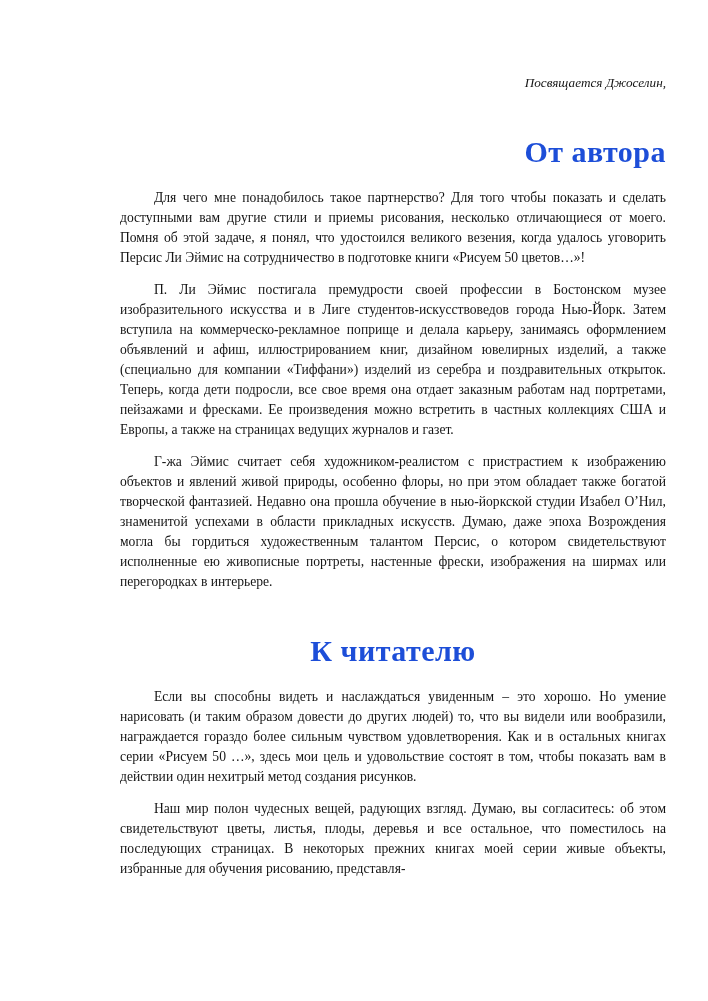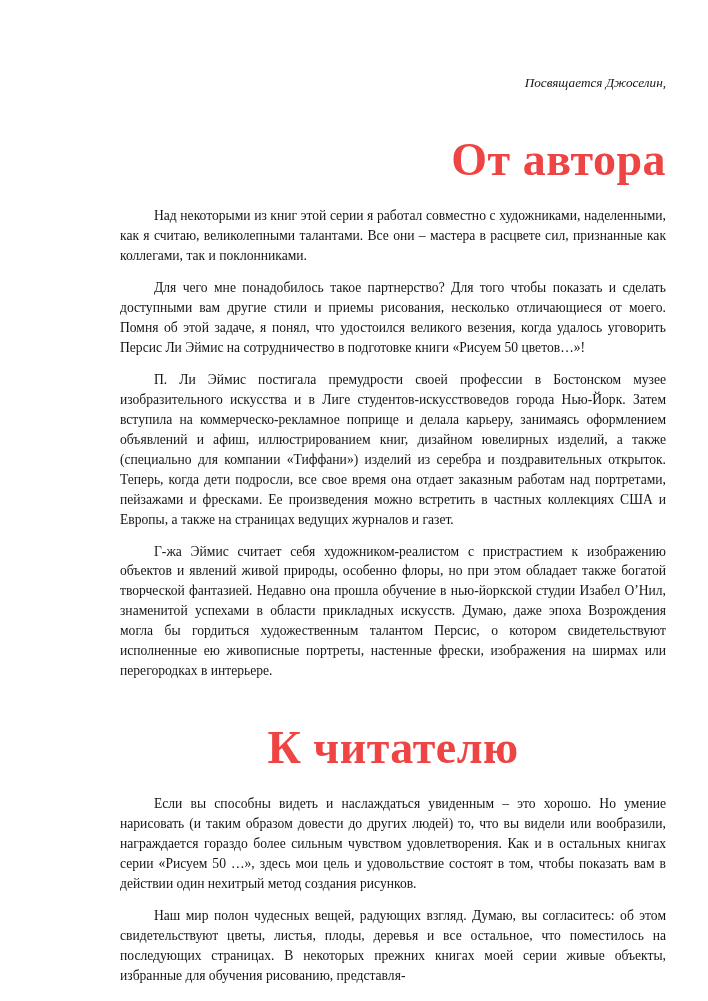--- a/index.html
+++ b/index.html
@@ -29,25 +29,25 @@
     line-height: 1.62;
     color: #161616;
     margin: 8px 0 0 0;
     padding-left: 180px;
   }
   .dedication div {
     white-space: nowrap;
   }
   .chapter-title {
     text-align: right;
-    font-size: 46px;
+    font-size: 30px;
     line-height: 1.1;
     font-weight: 700;
     letter-spacing: 0.5px;
-    color: #ef4444;
+    color: #1d4ed8;
     margin: 42px 0 20px 0;
   }
   .chapter-title.second {
     margin-top: 42px;
     text-align: center;
   }
   .body-text p {
     margin: 0;
     font-size: 13.6px;
     line-height: 1.47;
@@ -65,21 +65,20 @@
 
 <div class="page">
 
   <div class="dedication">
     <div>Посвящается Джоселин,</div>
   </div>
 
   <h1 class="chapter-title">От автора</h1>
 
   <div class="body-text">
-    <p>Над некоторыми из книг этой серии я работал совместно с художниками, наделенными, как я считаю, великолепными талантами. Все они – мастера в расцвете сил, признанные как коллегами, так и поклонниками.</p>
     <p>Для чего мне понадобилось такое партнерство? Для того чтобы показать и сделать доступными вам другие стили и приемы рисования, несколько отличающиеся от моего. Помня об этой задаче, я понял, что удостоился великого везения, когда удалось уговорить Персис Ли Эймис на сотрудничество в подготовке книги «Рисуем 50 цветов…»!</p>
     <p>П. Ли Эймис постигала премудрости своей профессии в Бостонском музее изобразительного искусства и в Лиге студентов-искусствоведов города Нью-Йорк. Затем вступила на коммерческо-рекламное поприще и делала карьеру, занимаясь оформлением объявлений и афиш, иллюстрированием книг, дизайном ювелирных изделий, а также (специально для компании «Тиффани») изделий из серебра и поздравительных открыток. Теперь, когда дети подросли, все свое время она отдает заказным работам над портретами, пейзажами и фресками. Ее произведения можно встретить в частных коллекциях США и Европы, а также на страницах ведущих журналов и газет.</p>
     <p>Г-жа Эймис считает себя художником-реалистом с пристрастием к изображению объектов и явлений живой природы, особенно флоры, но при этом обладает также богатой творческой фантазией. Недавно она прошла обучение в нью-йоркской студии Изабел О’Нил, знаменитой успехами в области прикладных искусств. Думаю, даже эпоха Возрождения могла бы гордиться художественным талантом Персис, о котором свидетельствуют исполненные ею живописные портреты, настенные фрески, изображения на ширмах или перегородках в интерьере.</p>
   </div>
 
   <h1 class="chapter-title second">К читателю</h1>
 
   <div class="body-text">
     <p>Если вы способны видеть и наслаждаться увиденным – это хорошо. Но умение нарисовать (и таким образом довести до других людей) то, что вы видели или вообразили, награждается гораздо более сильным чувством удовлетворения. Как и в остальных книгах серии «Рисуем 50 …», здесь мои цель и удовольствие состоят в том, чтобы показать вам в действии один нехитрый метод создания рисунков.</p>
     <p>Наш мир полон чудесных вещей, радующих взгляд. Думаю, вы согласитесь: об этом свидетельствуют цветы, листья, плоды, деревья и все остальное, что поместилось на последующих страницах. В некоторых прежних книгах моей серии живые объекты, избранные для обучения рисованию, представля-</p>

